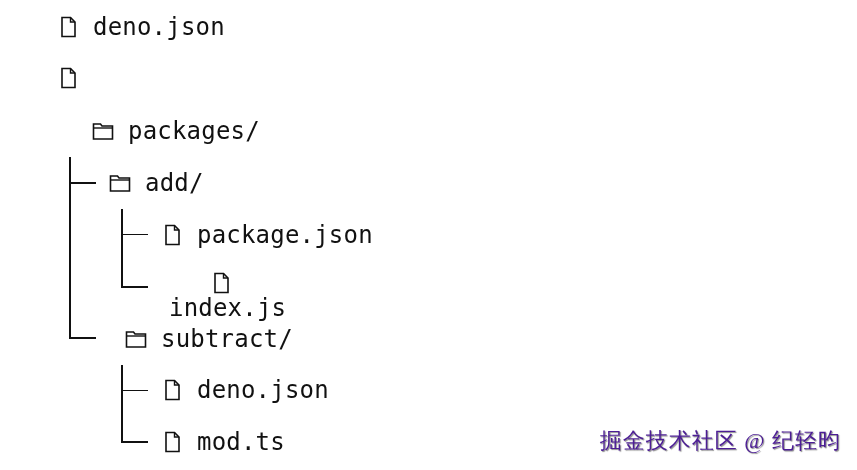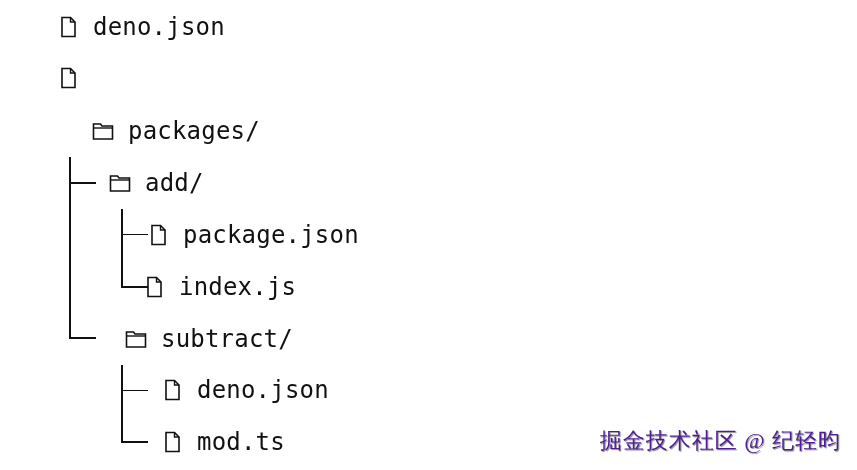--- a/index.html
+++ b/index.html
@@ -66,28 +66,28 @@
   <span class="label">packages/</span>
 </div>
 
 <div class="node" style="left:109px; top:168px;">
   <svg class="icon">
       <use href="#sym-folder"></use>
     </svg>
   <span class="label">add/</span>
 </div>
 
-<div class="node" style="left:147px; top:220px;">
+<div class="node" style="left:161px; top:220px;">
   <svg class="icon">
       <use href="#sym-file"></use>
     </svg>
   <span class="label">package.json</span>
 </div>
 
-<div class="node" style="left:143px; top:272px;">
+<div class="node" style="left:169px; top:272px;flex-direction:column;">
   <svg class="icon">
       <use href="#sym-file"></use>
     </svg>
   <span class="label">index.js</span>
 </div>
 
 <div class="node" style="left:125px; top:324px;">
   <svg class="icon">
       <use href="#sym-folder"></use>
     </svg>

